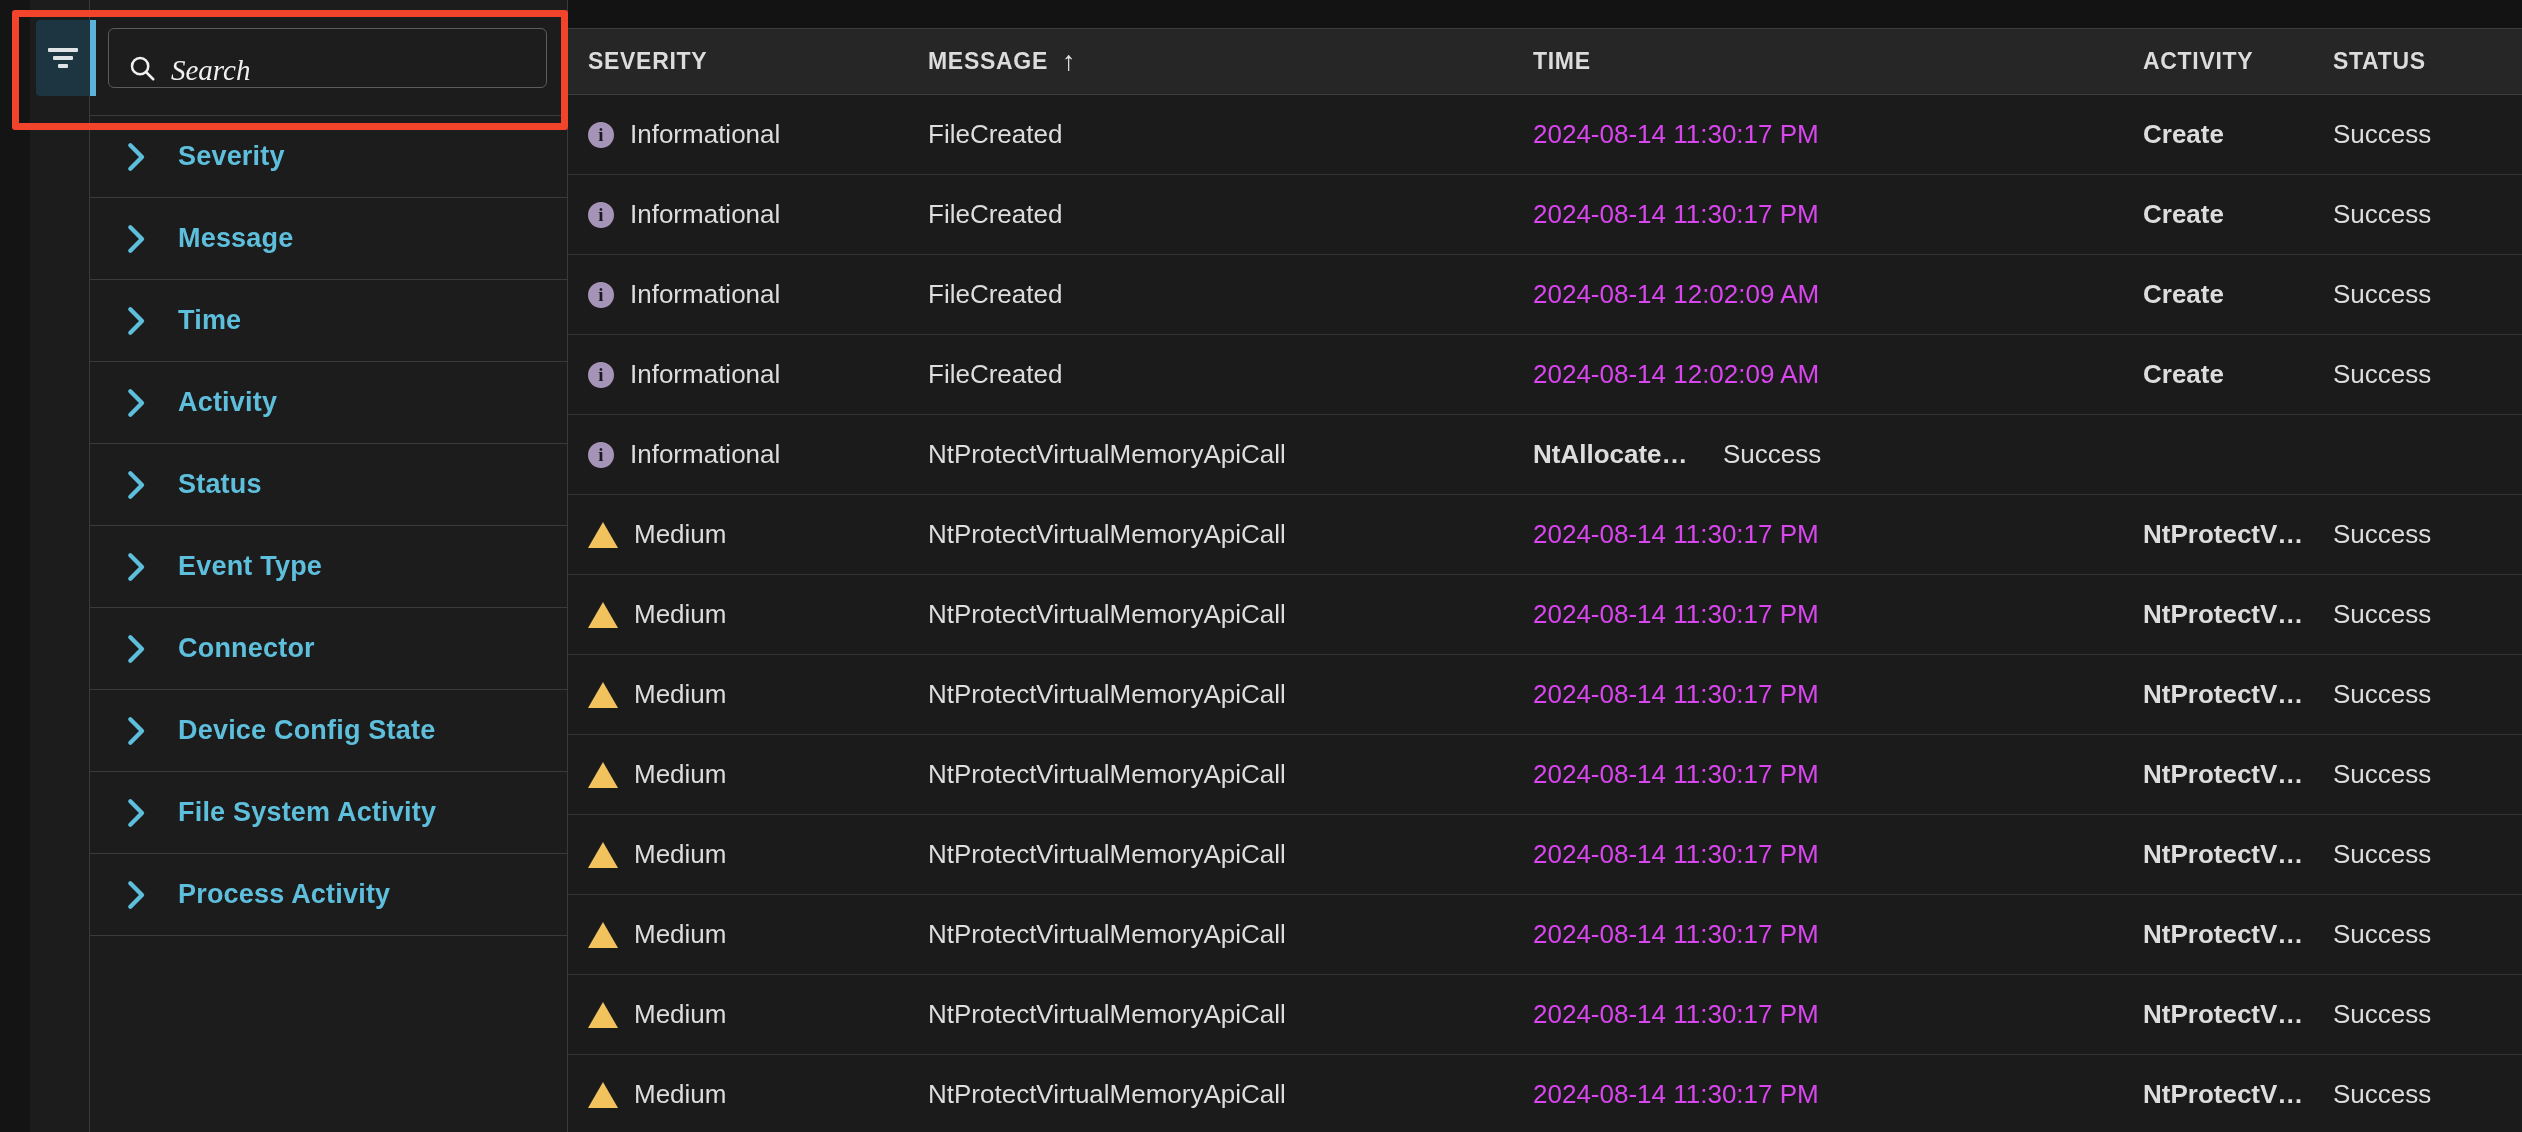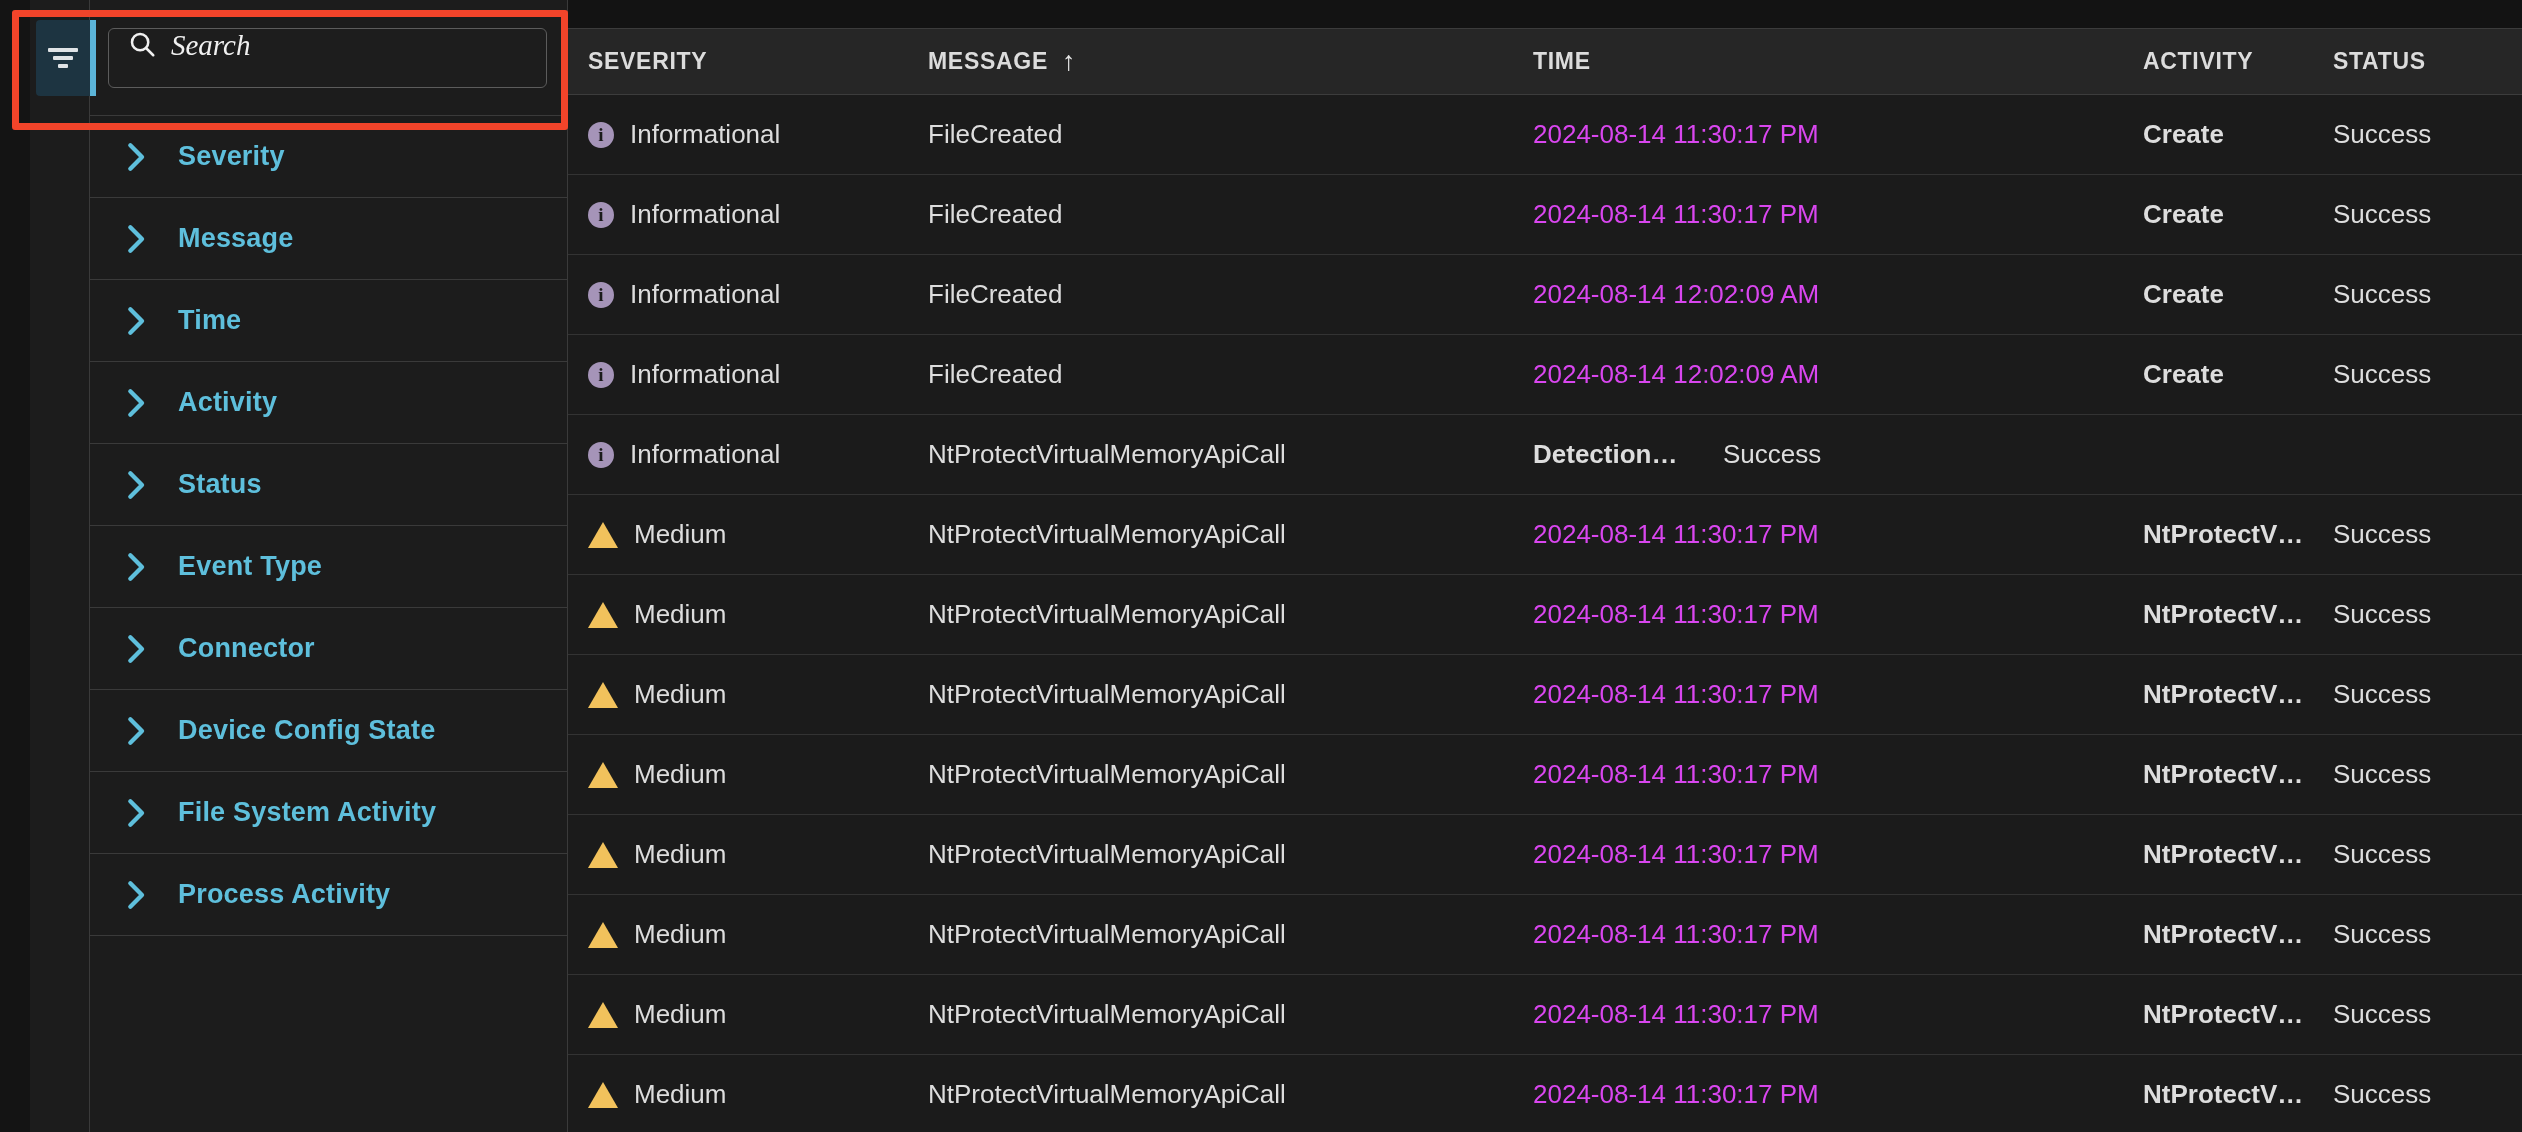--- a/index.html
+++ b/index.html
@@ -90,21 +90,21 @@
     padding: 0 30px 0 18px;
     border-bottom: 1px solid #3a3a3a;
   }
   .search-box {
     flex: 1;
     height: 60px;
     border: 1px solid #5c5c5c;
     border-radius: 6px;
     background: #1d1d1d;
     display: flex;
-    align-items: flex-start;
+    align-items: flex-end;
     padding: 0 18px;
     gap: 14px;
   }
   .search-box svg { flex: 0 0 auto; }
   .search-input {
     flex: 1;
     background: transparent;
     border: none;
     outline: none;
     color: #e8e8e8;
@@ -382,21 +382,21 @@
           </div>
           <div class="cell c-act">Create</div>
           <div class="cell c-stat">Success</div>
         </div>
         <div class="trow">
           <div class="cell c-sev">
             <span class="info-dot">i</span>
             <span>Informational</span>
           </div>
           <div class="cell c-msg">NtProtectVirtualMemoryApiCall</div>
-          <div class="cell c-act">Detection…</div>
+          <div class="cell c-act">NtAllocate…</div>
           <div class="cell c-stat">Success</div>
         </div>
         <div class="trow">
           <div class="cell c-sev">
             <span class="warn-tri"></span>
             <span>Medium</span>
           </div>
           <div class="cell c-msg">NtProtectVirtualMemoryApiCall</div>
           <div class="cell c-time">
             <span class="time-link">2024-08-14 11:30:17 PM</span>

